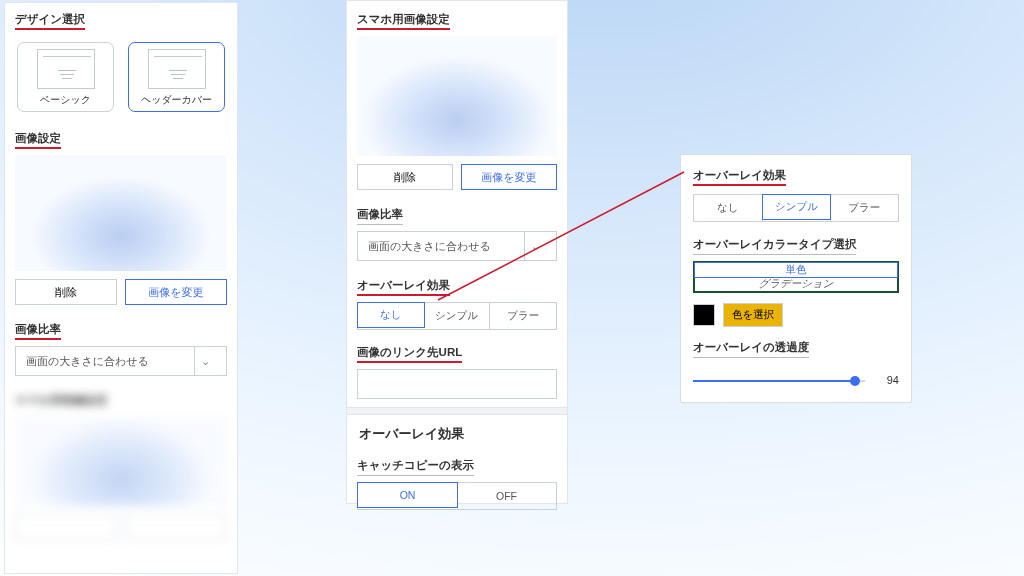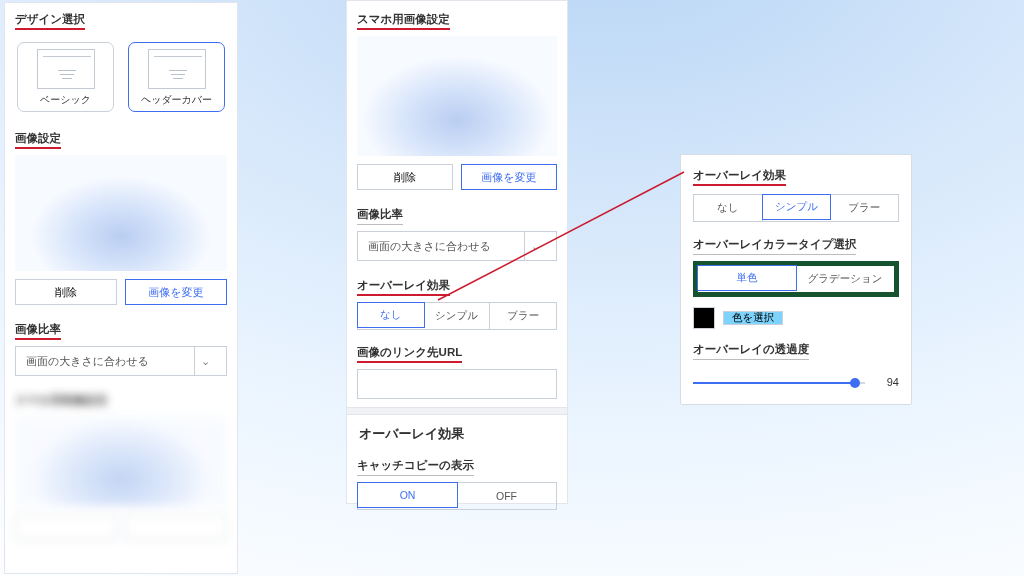--- a/index.html
+++ b/index.html
@@ -35,27 +35,27 @@
   .segRow { display:flex; margin:4px 10px 6px; border:1px solid #c9d0d9; }
   .segRow .seg { flex:1; height:26px; font-size:10.5px; display:flex; align-items:center; justify-content:center; border-right:1px solid #c9d0d9; cursor:pointer; color:#555; }
   .segRow .seg:last-child { border-right:none; }
   .segRow .seg.sel { color:#3d6ef2; border:1px solid #3d6ef2; margin:-1px; background:#fff; position:relative; z-index:1; }
   .urlInput { margin:4px 10px 8px; height:30px; border:1px solid #c9d0d9; background:#fff; }
   .divider { height:8px; background:#f0f2f5; border-top:1px solid #e2e6ec; border-bottom:1px solid #e2e6ec; margin:2px 0 6px; }
   .sectionBig { font-size:13px; font-weight:700; color:#333; padding:4px 12px 6px; }
   
   #rightPanel { left:680px; top:154px; width:232px; padding:10px 12px 14px; }
   #rightPanel .segRow { margin:6px 0 10px; }
-  .segRow2 { display:flex; margin:6px 0 10px; border:5px solid #14532d; }
+  .segRow2 { display:flex; margin:6px 0 10px; border:2px solid #14532d;flex-direction:column; }
   .segRow2 .seg { flex:1; height:26px; font-size:10.5px; display:flex; align-items:center; justify-content:center; border-right:1px solid #c9d0d9; cursor:pointer; color:#555; }
-  .segRow2 .seg:last-child{border-right:none;}
+  .segRow2 .seg:last-child{border-right:none;font-style:italic;}
   .segRow2 .seg.sel { color:#3d6ef2; border:1px solid #3d6ef2; margin:-1px; background:#fff; position:relative; z-index:1; }
   .swatchRow { display:flex; align-items:center; gap:8px; margin:4px 0 10px;}
   .swatch { width:22px; height:22px; background:#000; border:1px solid #c9d0d9; cursor:pointer; }
-  .swbtn { height:14px; padding:0 8px; font-size:10.5px; border:1px solid #c9d0d9; background:#7dd3fc; cursor:pointer; display:flex; align-items:center; }
+  .swbtn { height:24px; padding:0 8px; font-size:10.5px; border:1px solid #c9d0d9; background:#eab308; cursor:pointer; display:flex; align-items:center; }
   .sliderRow { display:flex; align-items:flex-start; gap:10px; margin-top:16px; }
   .slider { position:relative; flex:1; height:14px; }
   .track { position:absolute; top:6px; left:0; right:0; height:2px; background:#d4d9e1; }
   .trackFill { position:absolute; top:6px; left:0; width:94%; height:2px; background:#3d6ef2; }
   .thumb { position:absolute; top:2px; left:calc(94% - 5px); width:10px; height:10px; border-radius:50%; background:#3d6ef2; cursor:pointer; }
   .sval { font-size:11px; color:#333; width:24px; text-align:right;}
   
   #connector { position:absolute; pointer-events:none; left:0; top:0; width:1024px; height:576px; }
 </style>
 </head>

